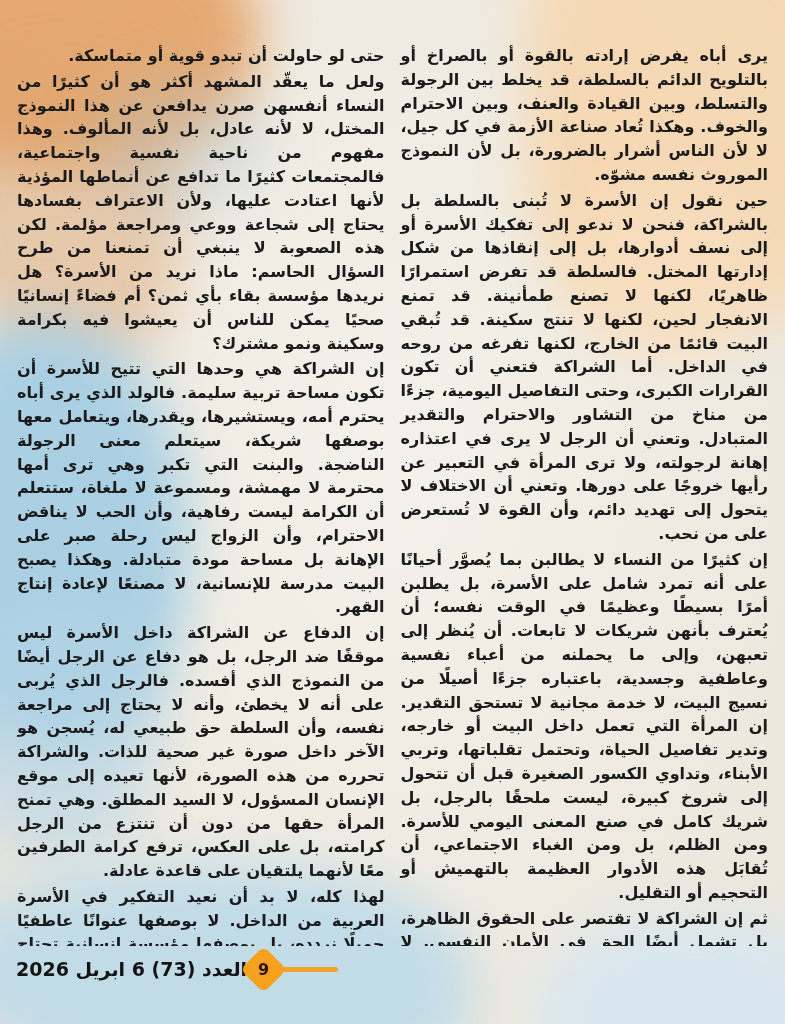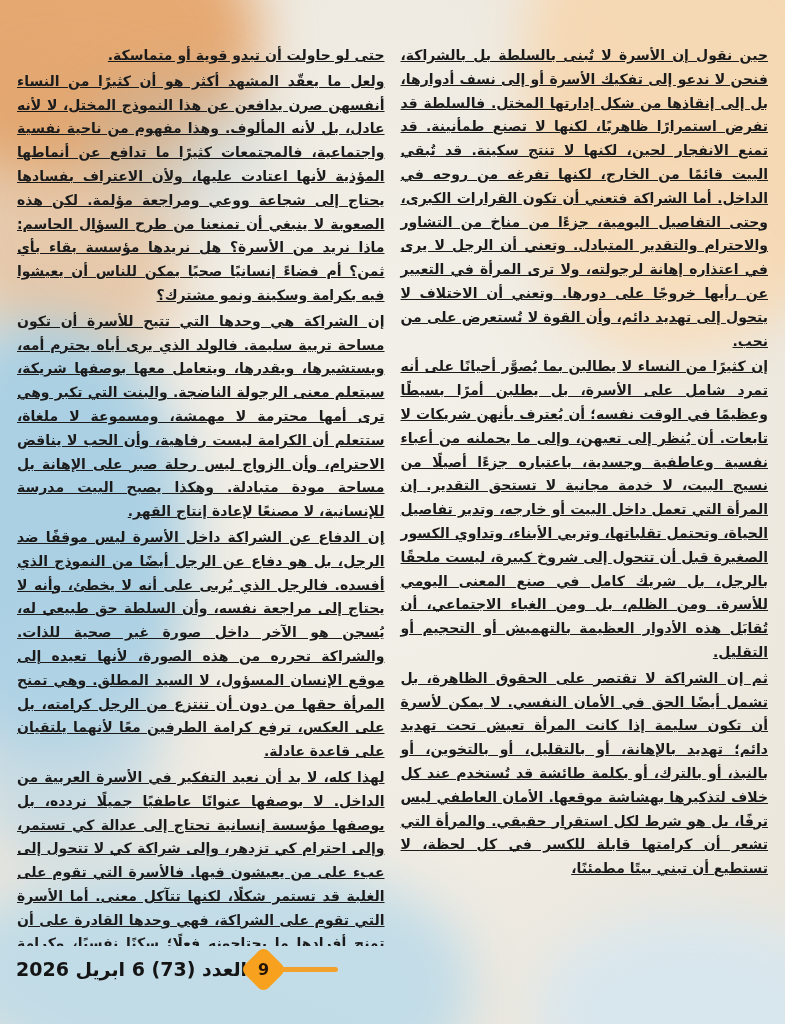--- a/index.html
+++ b/index.html
@@ -42,28 +42,27 @@
     direction: rtl;
     gap: 16px;
     overflow: hidden;
   }
   .col {
     flex: 1 1 0;
     direction: rtl;
   }
   .col p {
     margin: 0 0 2px 0;
-    font-size: 14px;
+    font-size: 16px;
     line-height: 23.8px;
     font-weight: 700;
     color: #1b1b1b;
     text-align: justify;
     text-align-last: right;
     letter-spacing: 0;
-    text-decoration: underline;
   }
   
   .footer {
     position: absolute;
     z-index: 2;
     left: 0;
     top: 946px;
     height: 46px;
     display: flex;
     align-items: center;
@@ -113,20 +112,21 @@
     <div class="blob blob-peach-tr"></div>
     <div class="blob blob-peach-tr2"></div>
     <div class="blob blob-blue-left"></div>
     <div class="blob blob-blue-left2"></div>
     <div class="blob blob-blue-bottom"></div>
     <div class="blob blob-blue-br"></div>
   </div>
 
   <main class="columns">
     <section class="col">
+      <p>يرى أباه يفرض إرادته بالقوة أو بالصراخ أو بالتلويح الدائم بالسلطة، قد يخلط بين الرجولة والتسلط، وبين القيادة والعنف، وبين الاحترام والخوف. وهكذا تُعاد صناعة الأزمة في كل جيل، لا لأن الناس أشرار بالضرورة، بل لأن النموذج الموروث نفسه مشوّه.</p>
       <p>حين نقول إن الأسرة لا تُبنى بالسلطة بل بالشراكة، فنحن لا ندعو إلى تفكيك الأسرة أو إلى نسف أدوارها، بل إلى إنقاذها من شكل إدارتها المختل. فالسلطة قد تفرض استمرارًا ظاهريًا، لكنها لا تصنع طمأنينة. قد تمنع الانفجار لحين، لكنها لا تنتج سكينة. قد تُبقي البيت قائمًا من الخارج، لكنها تفرغه من روحه في الداخل. أما الشراكة فتعني أن تكون القرارات الكبرى، وحتى التفاصيل اليومية، جزءًا من مناخ من التشاور والاحترام والتقدير المتبادل. وتعني أن الرجل لا يرى في اعتذاره إهانة لرجولته، ولا ترى المرأة في التعبير عن رأيها خروجًا على دورها. وتعني أن الاختلاف لا يتحول إلى تهديد دائم، وأن القوة لا تُستعرض على من نحب.</p>
       <p>إن كثيرًا من النساء لا يطالبن بما يُصوَّر أحيانًا على أنه تمرد شامل على الأسرة، بل يطلبن أمرًا بسيطًا وعظيمًا في الوقت نفسه؛ أن يُعترف بأنهن شريكات لا تابعات. أن يُنظر إلى تعبهن، وإلى ما يحملنه من أعباء نفسية وعاطفية وجسدية، باعتباره جزءًا أصيلًا من نسيج البيت، لا خدمة مجانية لا تستحق التقدير. إن المرأة التي تعمل داخل البيت أو خارجه، وتدير تفاصيل الحياة، وتحتمل تقلباتها، وتربي الأبناء، وتداوي الكسور الصغيرة قبل أن تتحول إلى شروخ كبيرة، ليست ملحقًا بالرجل، بل شريك كامل في صنع المعنى اليومي للأسرة. ومن الظلم، بل ومن الغباء الاجتماعي، أن تُقابَل هذه الأدوار العظيمة بالتهميش أو التحجيم أو التقليل.</p>
       <p>ثم إن الشراكة لا تقتصر على الحقوق الظاهرة، بل تشمل أيضًا الحق في الأمان النفسي. لا يمكن لأسرة أن تكون سليمة إذا كانت المرأة تعيش تحت تهديد دائم؛ تهديد بالإهانة، أو بالتقليل، أو بالتخوين، أو بالنبذ، أو بالترك، أو بكلمة طائشة قد تُستخدم عند كل خلاف لتذكيرها بهشاشة موقعها. الأمان العاطفي ليس ترفًا، بل هو شرط لكل استقرار حقيقي. والمرأة التي تشعر أن كرامتها قابلة للكسر في كل لحظة، لا تستطيع أن تبني بيتًا مطمئنًا،</p>
     </section>
     <section class="col">
       <p>حتى لو حاولت أن تبدو قوية أو متماسكة.</p>
       <p>ولعل ما يعقّد المشهد أكثر هو أن كثيرًا من النساء أنفسهن صرن يدافعن عن هذا النموذج المختل، لا لأنه عادل، بل لأنه المألوف. وهذا مفهوم من ناحية نفسية واجتماعية، فالمجتمعات كثيرًا ما تدافع عن أنماطها المؤذية لأنها اعتادت عليها، ولأن الاعتراف بفسادها يحتاج إلى شجاعة ووعي ومراجعة مؤلمة. لكن هذه الصعوبة لا ينبغي أن تمنعنا من طرح السؤال الحاسم: ماذا نريد من الأسرة؟ هل نريدها مؤسسة بقاء بأي ثمن؟ أم فضاءً إنسانيًا صحيًا يمكن للناس أن يعيشوا فيه بكرامة وسكينة ونمو مشترك؟</p>
       <p>إن الشراكة هي وحدها التي تتيح للأسرة أن تكون مساحة تربية سليمة. فالولد الذي يرى أباه يحترم أمه، ويستشيرها، ويقدرها، ويتعامل معها بوصفها شريكة، سيتعلم معنى الرجولة الناضجة. والبنت التي تكبر وهي ترى أمها محترمة لا مهمشة، ومسموعة لا ملغاة، ستتعلم أن الكرامة ليست رفاهية، وأن الحب لا يناقض الاحترام، وأن الزواج ليس رحلة صبر على الإهانة بل مساحة مودة متبادلة. وهكذا يصبح البيت مدرسة للإنسانية، لا مصنعًا لإعادة إنتاج القهر.</p>
       <p>إن الدفاع عن الشراكة داخل الأسرة ليس موقفًا ضد الرجل، بل هو دفاع عن الرجل أيضًا من النموذج الذي أفسده. فالرجل الذي يُربى على أنه لا يخطئ، وأنه لا يحتاج إلى مراجعة نفسه، وأن السلطة حق طبيعي له، يُسجن هو الآخر داخل صورة غير صحية للذات. والشراكة تحرره من هذه الصورة، لأنها تعيده إلى موقع الإنسان المسؤول، لا السيد المطلق. وهي تمنح المرأة حقها من دون أن تنتزع من الرجل كرامته، بل على العكس، ترفع كرامة الطرفين معًا لأنهما يلتقيان على قاعدة عادلة.</p>
       <p>لهذا كله، لا بد أن نعيد التفكير في الأسرة العربية من الداخل. لا بوصفها عنوانًا عاطفيًا جميلًا نردده، بل بوصفها مؤسسة إنسانية تحتاج إلى عدالة كي تستمر، وإلى احترام كي تزدهر، وإلى شراكة كي لا تتحول إلى عبء على من يعيشون فيها. فالأسرة التي تقوم على الغلبة قد تستمر شكلًا، لكنها تتآكل معنى. أما الأسرة التي تقوم على الشراكة، فهي وحدها القادرة على أن تمنح أفرادها ما يحتاجونه فعلًا؛ سكنًا نفسيًا، وكرامة متبادلة، ورحمة يومية لا تُرفع كشعار بل تُعاش كتفصيل.</p>

